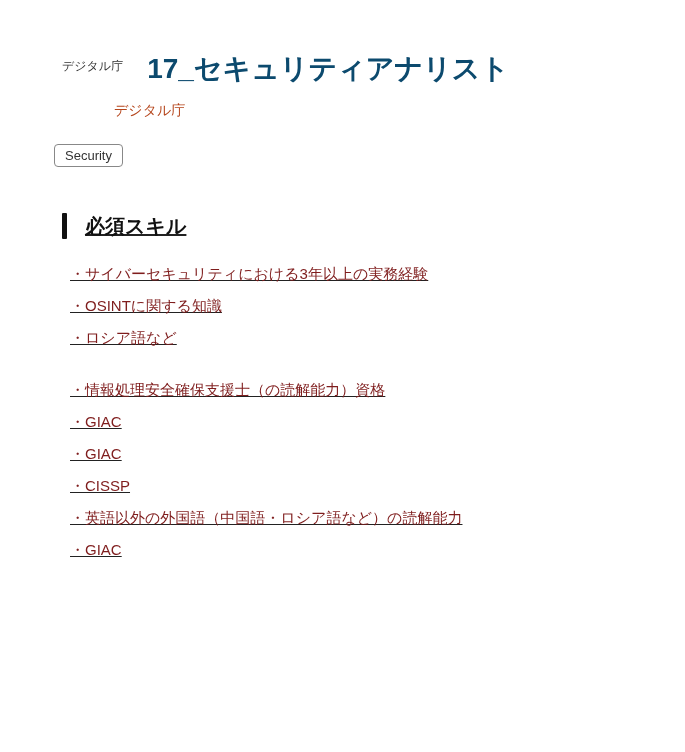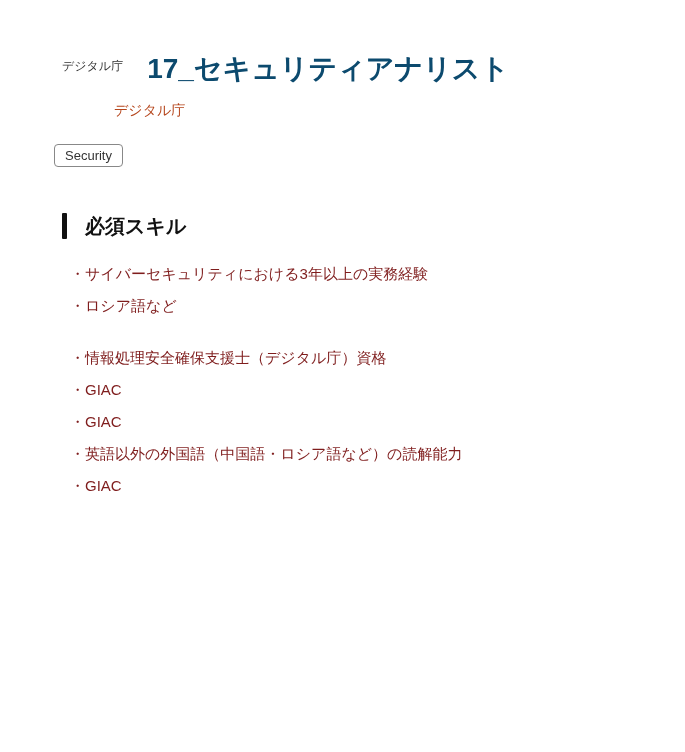--- a/index.html
+++ b/index.html
@@ -53,20 +53,21 @@
       border: 1px solid #888;
       border-radius: 4px;
       padding: 3px 10px;
       font-size: 13px;
       color: #333;
       margin-bottom: 30px;
     }
 
     .section {
       margin-bottom: 28px;
+      text-decoration: underline;
     }
 
     .section-title {
       display: flex;
       align-items: center;
       font-size: 20px;
       font-weight: bold;
       color: #111;
       margin-bottom: 14px;
     }
@@ -113,29 +114,31 @@
 
 <div class="tag-badge">Security</div>
 
 
 <div class="section">
   <div class="section-title">
     <span>必須スキル</span>
   </div>
   <ul class="skill-list" id="required-skills-list">
   <li>サイバーセキュリティにおける3年以上の実務経験</li>
+      <li>OSINTに関する知識</li>
       <li>ロシア語など</li>
     </ul>
 </div>
 
 
 <div class="section">
   <ul class="skill-list" id="welcome-skills-list">
-  <li>情報処理安全確保支援士（デジタル庁）資格</li>
+  <li>情報処理安全確保支援士（の読解能力）資格</li>
       <li>GIAC</li>
       <li>GIAC</li>
+      <li>CISSP</li>
       <li>英語以外の外国語（中国語・ロシア語など）の読解能力</li>
       <li>GIAC</li>
     </ul>
 </div>
 
 
 
 
 </body></html>

